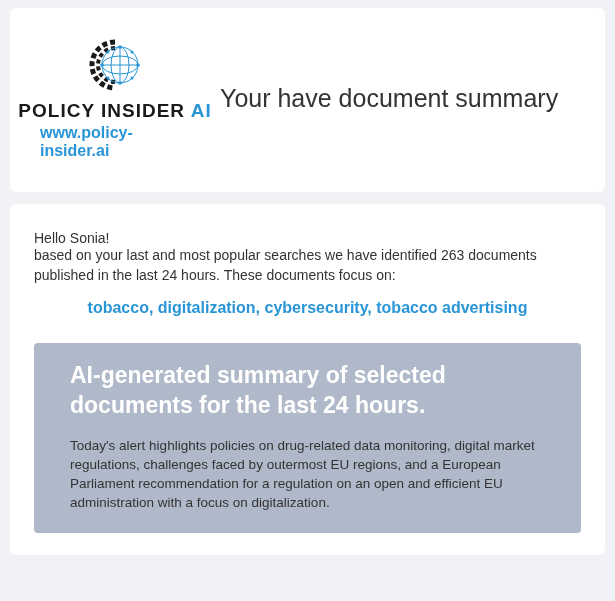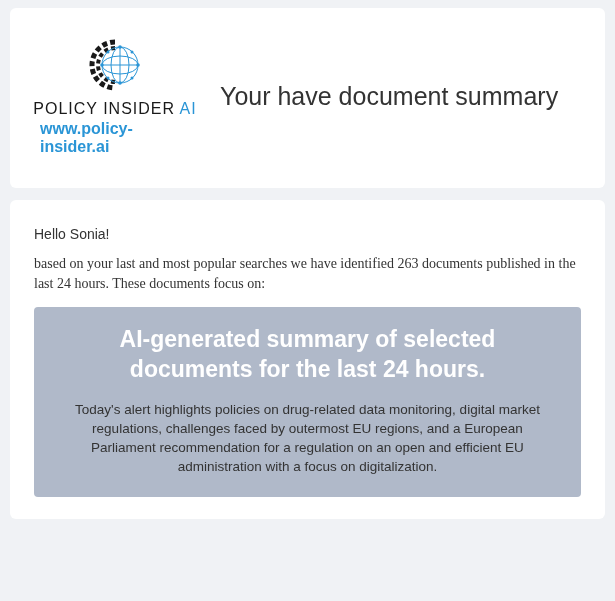--- a/index.html
+++ b/index.html
@@ -23,22 +23,22 @@
       flex-direction: column;
       align-items: center;
       width: 150px;
     }
     .logo-icon {
       width: 58px;
       height: 58px;
       margin-bottom: 6px;
     }
     .logo-text {
-      font-size: 16px;
-      font-weight: 400;
+      font-size: 19px;
+      font-weight: 700;
       letter-spacing: 1px;
       color: #1a1a1a;
       white-space: nowrap;
     }
     .logo-text .ai {
       color: #2a95d6;
     }
     .logo-url {
       font-size: 16px;
       font-weight: 700;
@@ -53,42 +53,40 @@
     }
     .body-card {
       background: #ffffff;
       border-radius: 6px;
       margin-top: 12px;
       padding: 26px 24px 22px;
     }
     .greeting {
       font-size: 14px;
       color: #333;
-      margin-bottom: 12px;
+      margin-bottom: 0;
     }
     .intro {
       font-size: 14px;
       color: #333;
       line-height: 1.4;
       margin-bottom: 14px;
-      font-family: Liberation Serif, serif;
     }
     .topics {
       font-size: 16px;
       font-weight: 700;
       color: #2a95d6;
       text-align: center;
       margin-bottom: 26px;
       padding: 0 10px;
     }
     .summary-box {
       background: #b0b9c9;
       border-radius: 4px;
-      padding: 18px 28px 20px;
-      text-align: center;
+      padding: 18px 36px 20px;
     }
     .summary-title {
       font-size: 23px;
       font-weight: 700;
       color: #ffffff;
       line-height: 1.3;
       margin-bottom: 16px;
     }
     .summary-text {
       font-size: 13.5px;
@@ -125,18 +123,19 @@
       <span>POLICY INSIDER </span><span class="ai">AI</span>
     </div>
     <div class="logo-url">www.policy-insider.ai</div>
   </div>
   <div class="header-title">Your have document summary</div>
 </div>
 
 <div class="body-card">
   <div class="greeting">Hello Sonia!</div>
   <div class="intro">based on your last and most popular searches we have identified 263 documents published in the last 24 hours. These documents focus on:</div>
+  <div class="topics">tobacco, digitalization, cybersecurity, tobacco advertising</div>
 
   <div class="summary-box">
     <div class="summary-title">AI-generated summary of selected documents for the last 24 hours.</div>
     <div class="summary-text">Today's alert highlights policies on drug-related data monitoring, digital market regulations, challenges faced by outermost EU regions, and a European Parliament recommendation for a regulation on an open and efficient EU administration with a focus on digitalization.</div>
   </div>
 </div>
 
 </body></html>

